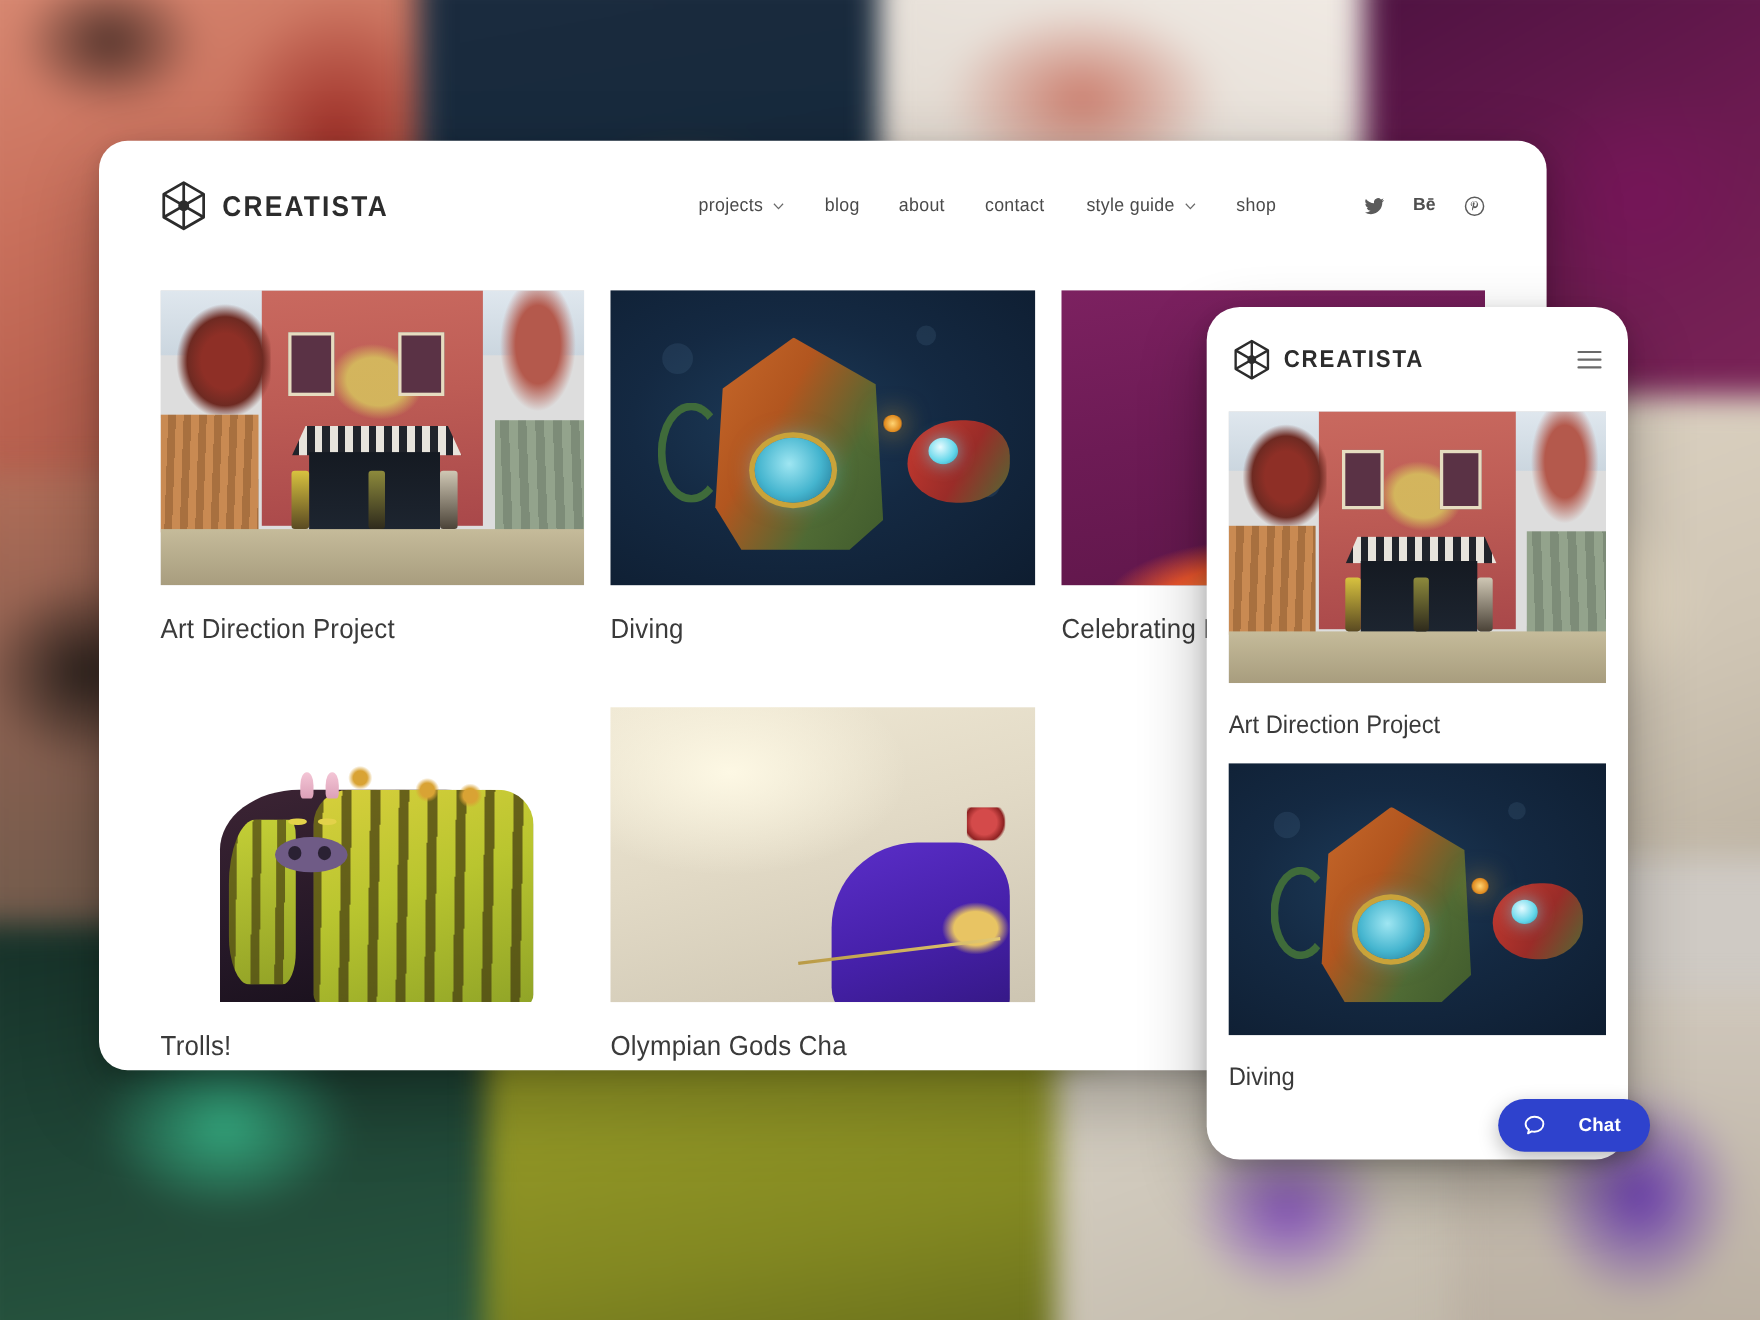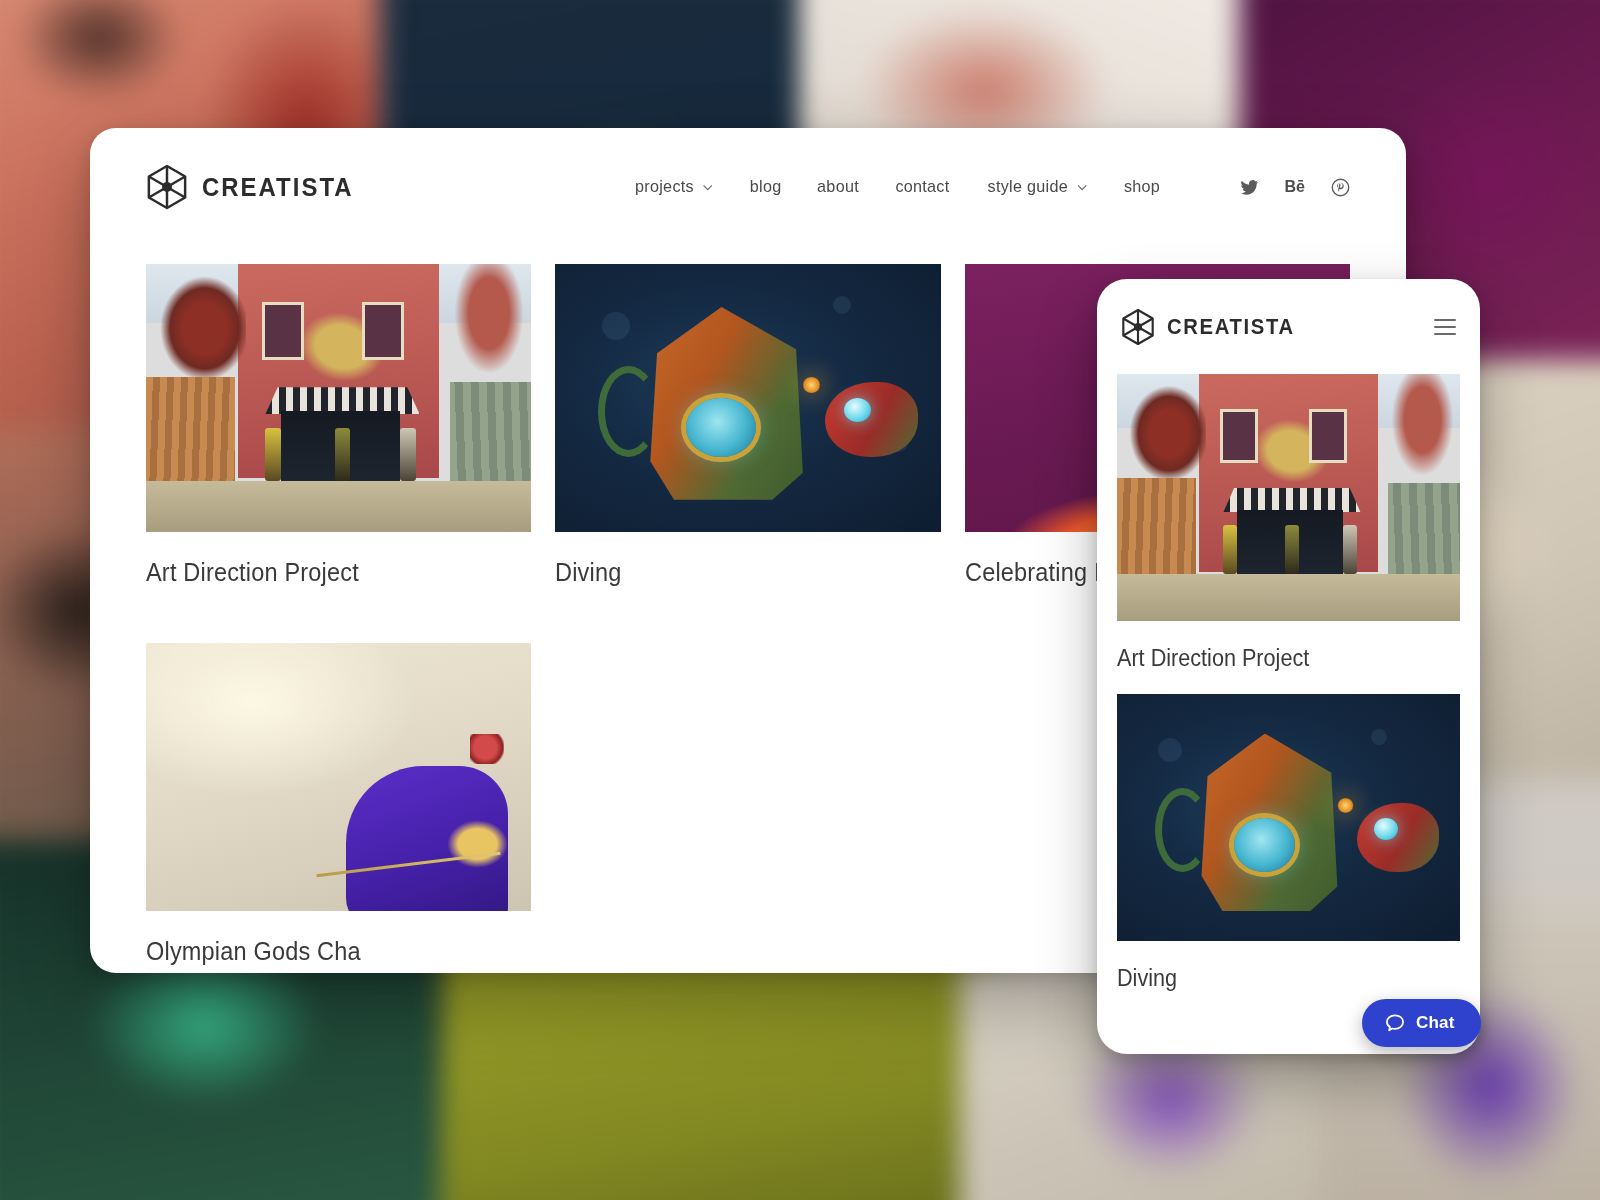--- a/index.html
+++ b/index.html
@@ -341,21 +341,21 @@
     display: flex; align-items: center; gap: 10px;
     padding: 13px 26px 13px 22px;
     background: #2e42cd;
     border-radius: 28px;
     box-shadow: 0 6px 18px rgba(0,0,0,.28);
     cursor: pointer;
   }
   .chat-ico { width: 22px; height: 22px; display: block; }
   .chat-label {
     font-family: "Liberation Sans", sans-serif;
-    font-weight: 700; font-size: 17px; color: #fff; letter-spacing: .2px;
+    font-weight: 700; font-size: 17px; color: #fff; letter-spacing: .2px; margin-left: 19px;
   }
 </style>
 </head>
 <body>
 
 <div class="backdrop">
   <div class="bd-tile bd-a"></div>
   <div class="bd-tile bd-a2"></div>
   <div class="bd-tile bd-b"></div>
   <div class="bd-tile bd-c"></div>
@@ -466,20 +466,38 @@
     </div>
 
     <div class="dcell">
       <div class="dthumb art art-magenta">
         <div class="flame"></div>
       </div>
       <div class="dtitle">Celebrating Intern</div>
     </div>
 
 
+    <div class="dcell">
+      <div class="dthumb art art-trolls">
+        <div class="body"></div>
+        <div class="moss2"></div>
+          <div class="moss"></div>
+        <div class="horn h1"></div>
+          <div class="horn h2"></div>
+        <div class="eye e1"></div>
+          <div class="eye e2"></div>
+        <div class="snout"></div>
+        <div class="nostril n1"></div>
+          <div class="nostril n2"></div>
+        <div class="sprout s1"></div>
+          <div class="sprout s2"></div>
+          <div class="sprout s3"></div>
+      </div>
+      <div class="dtitle">Trolls!</div>
+    </div>
 
     <div class="dcell">
       <div class="dthumb art art-olympian">
         <div class="rose"></div>
           <div class="robe"></div>
         <div class="gold"></div>
           <div class="rod"></div>
       </div>
       <div class="dtitle">Olympian Gods Cha</div>
     </div>

